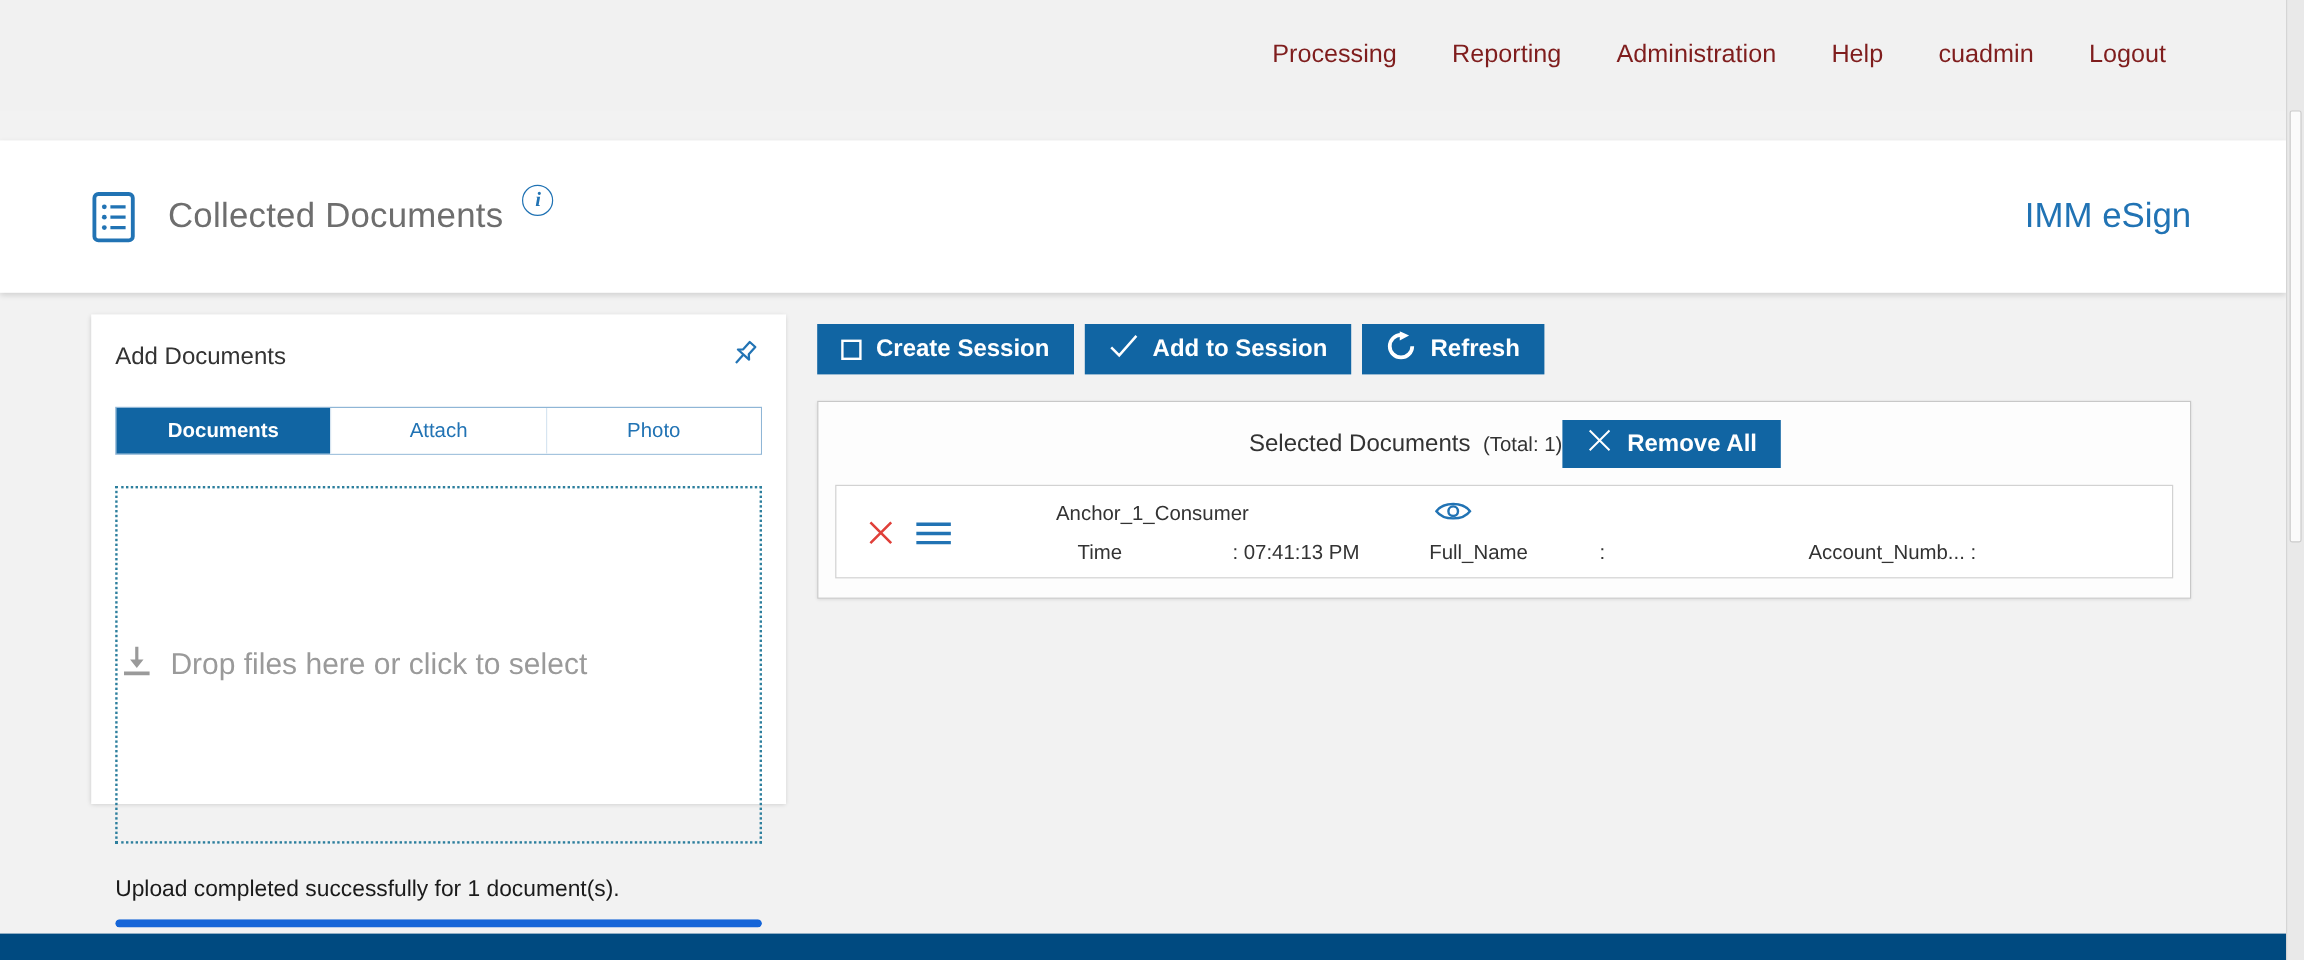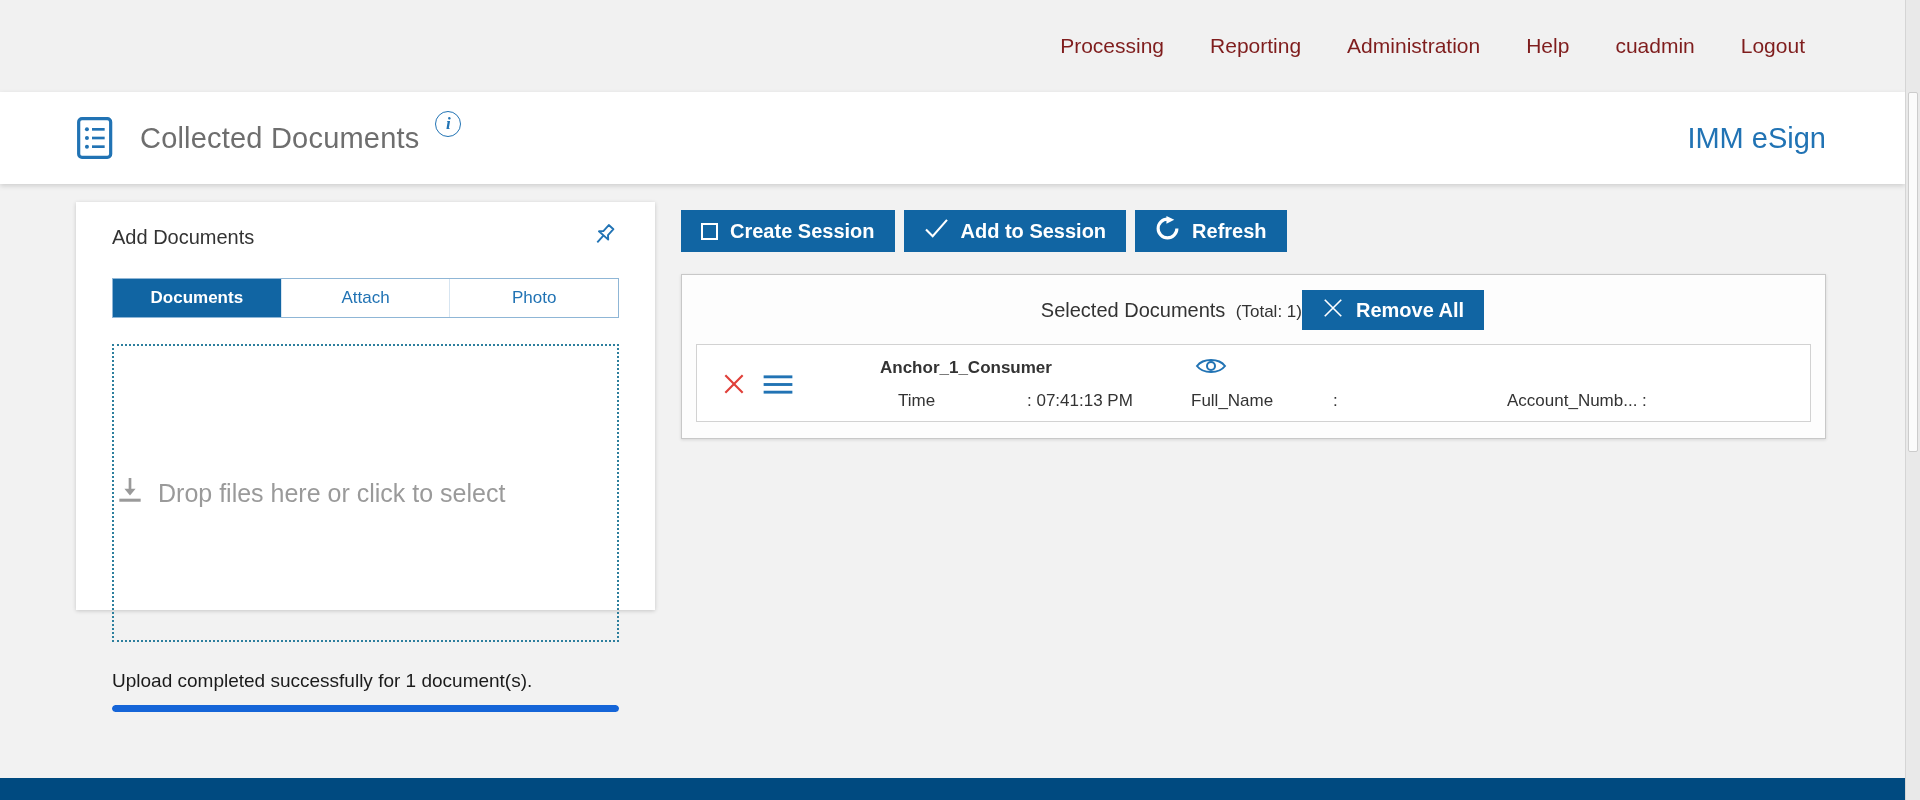--- a/index.html
+++ b/index.html
@@ -10,37 +10,37 @@
   .app { position:relative; width:1905px; height:800px; overflow:hidden;
          background:var(--page-bg,#f2f2f2); }
 
   
   .topnav { height:92px; background:var(--topnav-bg,#f1f1f1);
             display:flex; align-items:center; justify-content:flex-end;
             gap:46px; padding-right:100px; }
   .topnav .nav-item { font-size:21px; color:#7f1d1d; cursor:pointer; white-space:nowrap; }
 
   
-  .header { height:92px; background:#ffffff; display:flex; align-items:center;
+  .header { height:127px; background:#ffffff; display:flex; align-items:center;
             padding:0 79px 0 76px; position:relative; z-index:2;
-            box-shadow:0 2px 5px rgba(0,0,0,0.15); }
+            box-shadow:0 2px 5px rgba(0,0,0,0.15);margin-top:25px; }
   .header-icon { margin-right:24px; display:flex; align-items:center; }
   .header-title { font-size:29px; color:var(--text-gray,#6e6e6e); letter-spacing:0.2px; }
   .info-badge { width:26px; height:26px; border:1.6px solid var(--brand-blue,#2173b4);
                 border-radius:50%; color:var(--brand-blue,#2173b4);
                 font-family:"Liberation Serif","DejaVu Serif",serif; font-style:italic; font-weight:bold;
                 font-size:17px; display:flex; align-items:center; justify-content:center;
                 margin-left:16px; position:relative; top:-14px; cursor:pointer; }
   .brand { margin-left:auto; font-size:29px; color:var(--brand-blue,#2173b4); }
 
   
   .main { display:flex; align-items:flex-start; gap:26px; padding:18px 79px 0 76px; }
 
   
-  .card { width:579px; height:408px; background:#ffffff; padding:18px 36px;
+  .card { width:579px; height:408px; background:#ffffff; padding:18px 20px;
           box-shadow:0 1px 4px rgba(0,0,0,0.18); }
   .card-head { display:flex; align-items:flex-start; justify-content:space-between; }
   .card-title { font-size:20px; color:var(--text-dark,#333); padding-top:6px; }
   .pin { cursor:pointer; }
 
   .tabs { display:flex; height:40px; border:1px solid #8fb6d6; margin-top:24px; }
   .tab { flex:1; display:flex; align-items:center; justify-content:center;
          font-size:17px; color:var(--brand-blue,#2173b4); background:#fff; cursor:pointer; }
   .tab + .tab { border-left:1px solid #d7e5f1; }
   .tab.active { background:var(--accent,#1165a3); color:#fff; font-weight:bold; border:none; }
@@ -70,21 +70,21 @@
   .sel-head { display:flex; align-items:center; justify-content:center; padding-left:18px; }
   .sel-title { font-size:20px; color:#333; }
   .sel-total { font-size:17px; color:#333; margin-left:6px; }
   .btn-remove { height:40px; }
 
   .doc-row { margin-top:14px; border:1px solid #d2d2d2; background:#fff;
              height:78px; position:relative; }
   .doc-row .abs { position:absolute; white-space:nowrap; }
   .row-del { left:24px; top:26px; cursor:pointer; }
   .row-drag { left:64px; top:28px; cursor:grab; }
-  .doc-name { left:183px; top:13px; font-size:17px; color:#333;font-weight:bold; }
+  .doc-name { left:183px; top:13px; font-size:17px; color:#333; }
   .row-eye { left:498px; top:9px; cursor:pointer; }
   .f-label, .f-value { top:46px; font-size:17px; color:#333; }
   .f0l { left:201px; } .f0v { left:330px; }
   .f1l { left:494px; } .f1v { left:636px; }
   .f2l { left:810px; } .f2v { left:945px; }
 
   
   .footer { position:absolute; left:0; bottom:0; width:100%; height:22px;
             background:var(--footer-blue,#004a80); }
 

